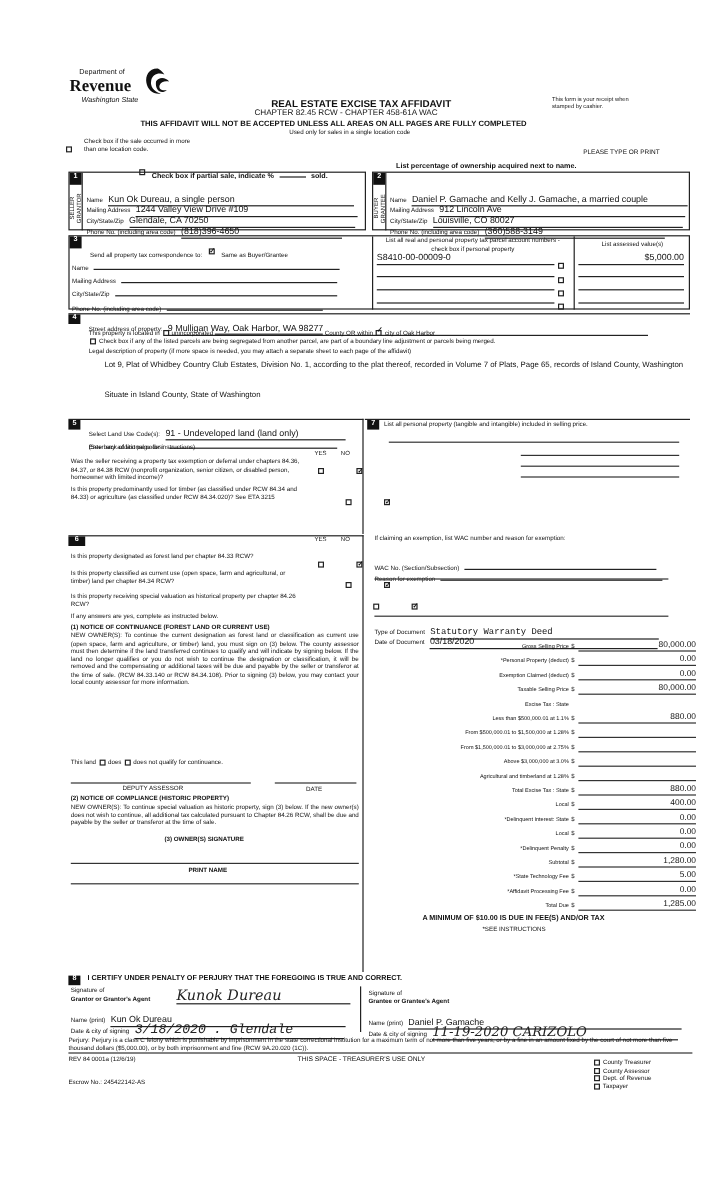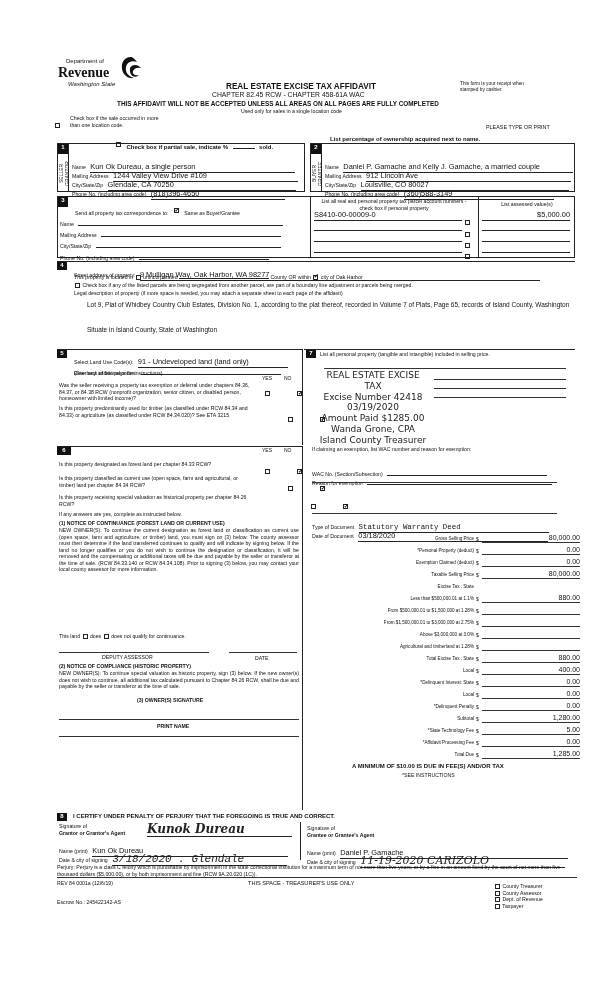--- a/index.html
+++ b/index.html
@@ -228,28 +228,20 @@
   <div class="abs tiny bold" style="left:80px;top:250px;">(3) OWNER(S) SIGNATURE</div>
   <div class="line" style="left:2px;top:272px;width:240px;"></div>
   <div class="abs tiny bold" style="left:100px;top:276px;">PRINT NAME</div>
   <div class="line" style="left:2px;top:289px;width:240px;"></div>
 </div>
 
 <div class="abs" style="left:304px;top:349px;width:271px;height:464px;border-top:0.9px solid #222;">
   <div class="secnum" style="left:2px;top:0;width:10px;height:8px;">7</div>
   <div class="abs tiny" style="left:16px;top:1px;">List all personal property (tangible and intangible) included in selling price.</div>
   <div class="line" style="left:20px;top:18px;width:242px;"></div>
-  <div class="abs stamp" style="left:14px;top:20px;width:110px;">
-    <div>REAL ESTATE EXCISE TAX</div>
-    <div>Excise Number 42418</div>
-    <div>03/19/2020</div>
-    <div>Amount Paid $1285.00</div>
-    <div>Wanda Grone, CPA</div>
-    <div>Island County Treasurer</div>
-  </div>
   <div class="line" style="left:130px;top:29px;width:132px;"></div>
   <div class="line" style="left:130px;top:38px;width:132px;"></div>
   <div class="line" style="left:130px;top:47px;width:132px;"></div>
   <div class="abs tiny" style="left:8px;top:96px;">If claiming an exemption, list WAC number and reason for exemption:</div>
   <div class="row" style="left:8px;top:112px;">
     <span class="tiny">WAC No. (Section/Subsection)</span>
     <span class="ul" style="display:inline-block;width:160px;height:6px;"></span>
   </div>
   <div class="row" style="left:8px;top:121px;">
     <span class="tiny">Reason for exemption</span>
@@ -363,21 +355,21 @@
 <div class="abs small bold" style="left:352px;top:763px;">A MINIMUM OF $10.00 IS DUE IN FEE(S) AND/OR TAX</div>
 <div class="abs tiny" style="left:402px;top:772px;">*SEE INSTRUCTIONS</div>
 
 <div class="abs" style="left:57px;top:812px;width:518px;height:60px;">
   <div class="secnum" style="left:0;top:1px;width:10px;height:8px;">8</div>
   <div class="abs small bold" style="left:16px;top:1px;">I CERTIFY UNDER PENALTY OF PERJURY THAT THE FOREGOING IS TRUE AND CORRECT.</div>
   <div class="abs tiny" style="left:2px;top:11px;">
     <div>Signature of</div>
     <div class="bold">Grantor or Grantor's Agent</div>
   </div>
-  <div class="abs hand" style="left:90px;top:10px;width:145px;border-bottom:0.8px solid #222;font-size:12px;font-weight:bold;">Kunok Dureau</div>
+  <div class="abs hand" style="left:90px;top:10px;width:145px;border-bottom:0.8px solid #222;font-size:12px;">Kunok Dureau</div>
   <div class="row" style="left:2px;top:27px;">
     <span class="tiny">Name (print)</span>
     <span class="val ul" style="display:inline-block;width:196px;">Kun Ok Dureau</span>
   </div>
   <div class="row" style="left:2px;top:36px;">
     <span class="tiny">Date &amp; city of signing</span>
     <span class="hand ul" style="display:inline-block;width:175px;font-family:Liberation Mono, monospace;">3/18/2020 . Glendale</span>
   </div>
   <div class="abs" style="left:243px;top:10px;height:38px;border-left:0.8px solid #222;"></div>
   <div class="abs tiny" style="left:250px;top:13px;">

